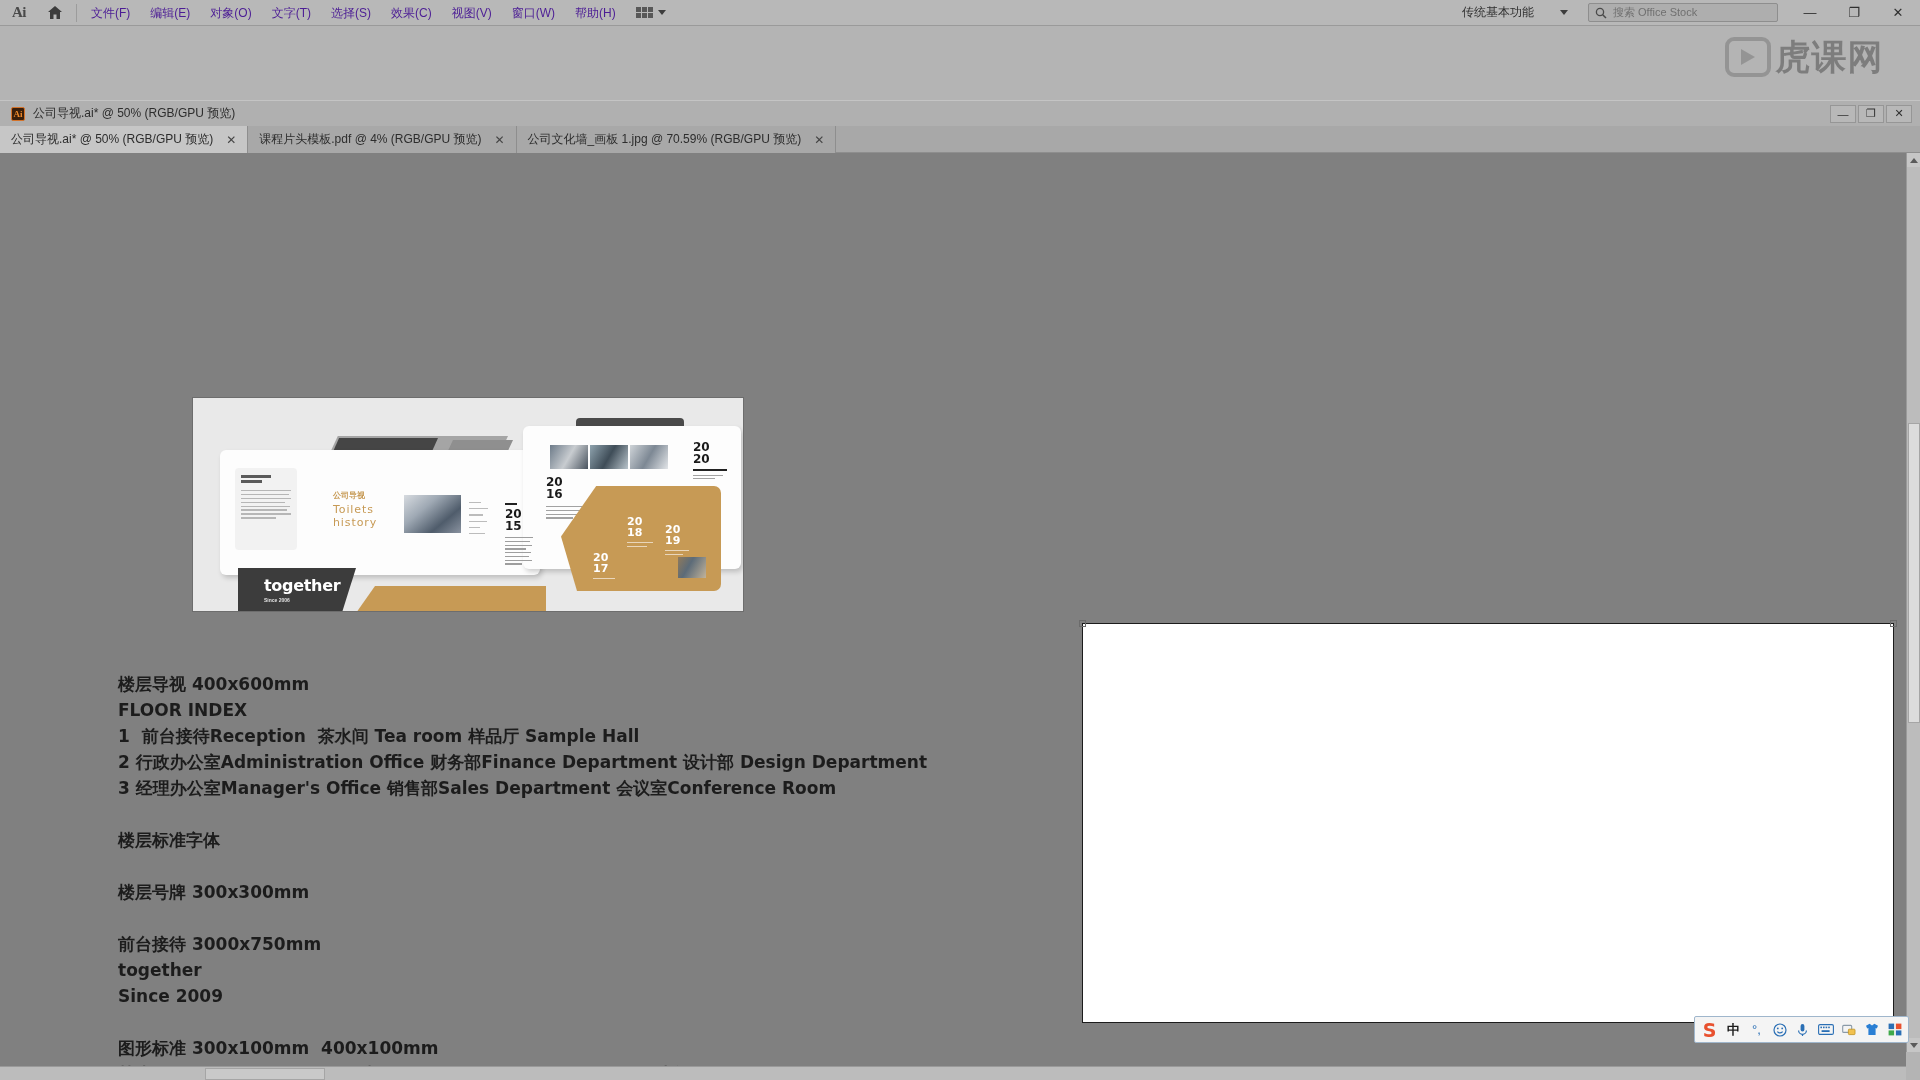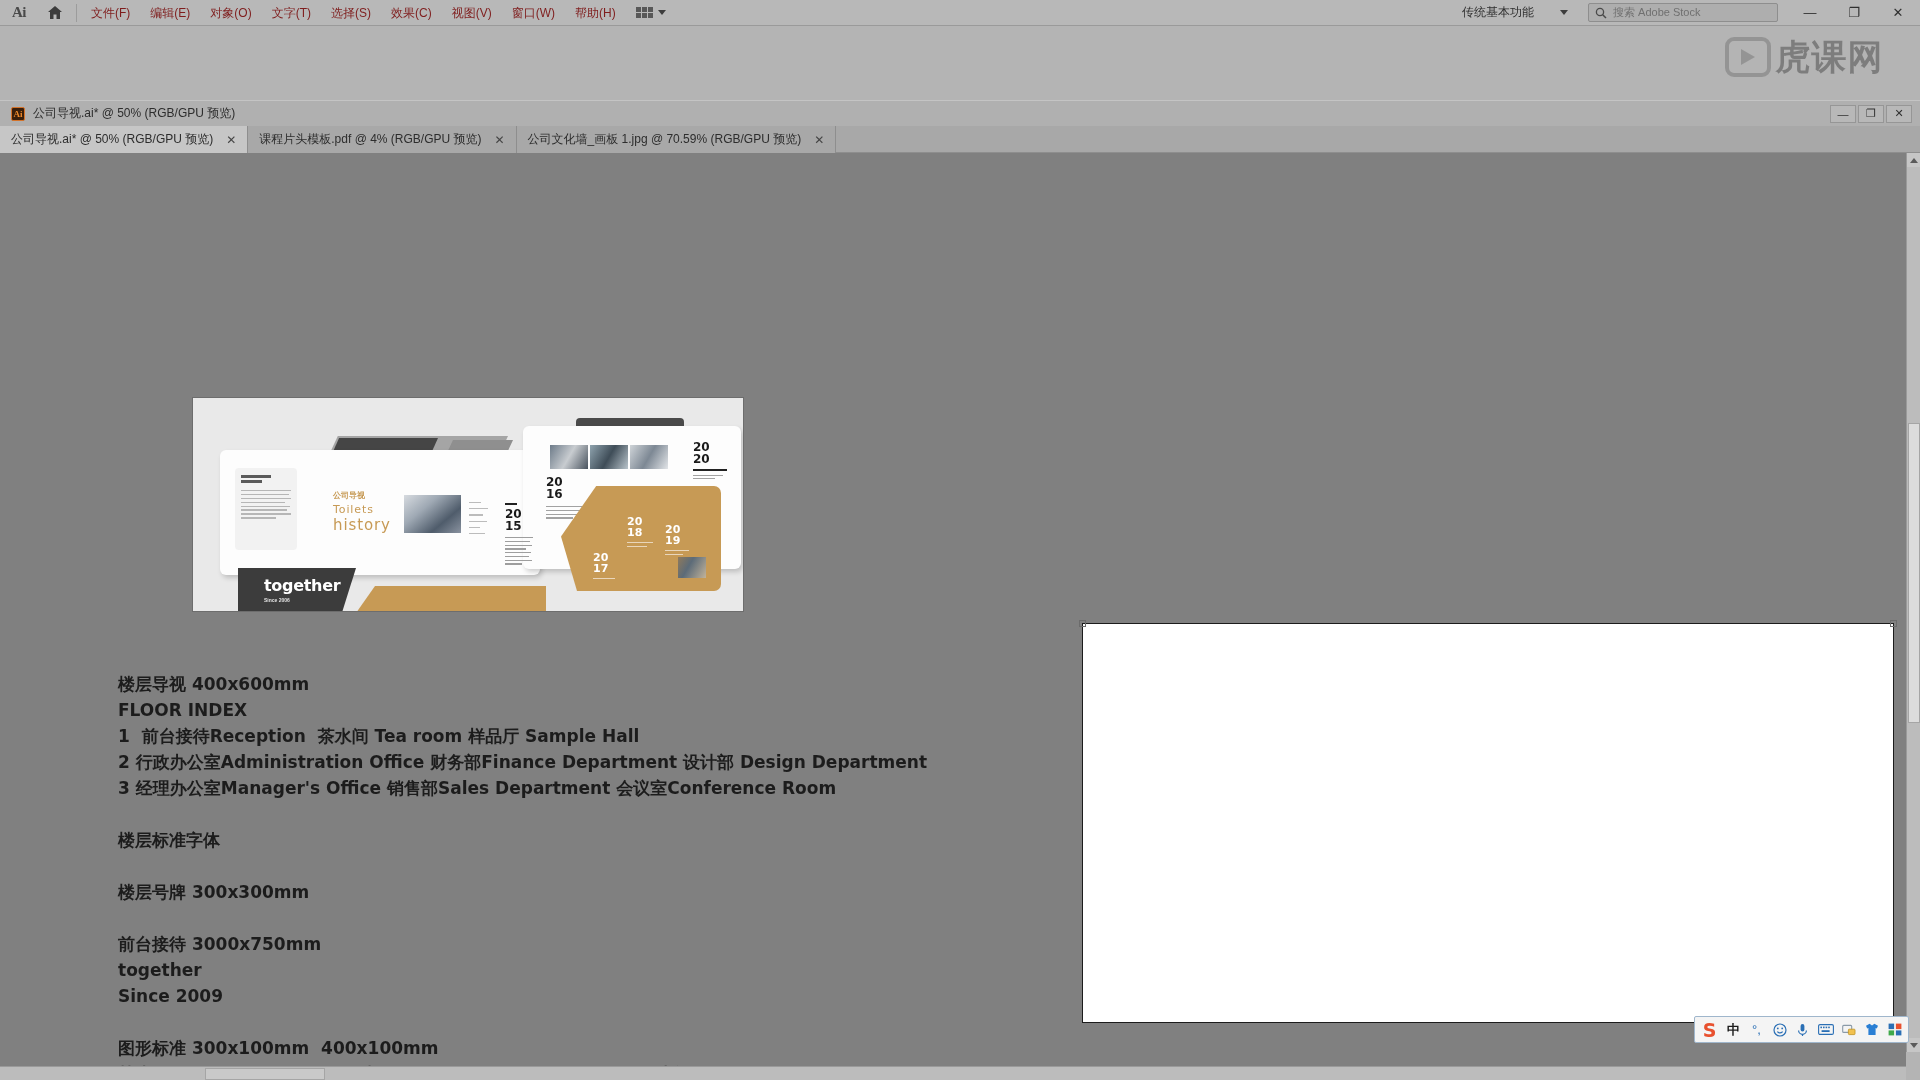--- a/index.html
+++ b/index.html
@@ -26,21 +26,21 @@
   }
   #home-btn {
     width: 34px; height: 26px;
     display: flex; align-items: center; justify-content: center;
   }
   .menu-sep {
     width: 1px; height: 18px; background: #9c9c9c; margin: 0 4px;
   }
   .menu-item {
     padding: 0 10px; height: 26px; line-height: 26px;
-    font-size: 12px; color: #7f1d1d; white-space: nowrap;
+    font-size: 12px; color: #4c1d95; white-space: nowrap;
   }
   #grid-menu {
     display: flex; align-items: center; gap: 5px;
     padding: 0 10px; height: 26px;
   }
   .grid-ico {
     display: grid; grid-template-columns: 1fr 1fr 1fr; gap: 1px;
     width: 17px; height: 11px;
   }
   .grid-ico i { background: #585858; display: block; }
@@ -234,21 +234,21 @@
     background: #f2f2f2; border-radius: 4px; padding: 7px 6px;
   }
   .mini-head { height: 3px; background: #5a5a5a; margin-bottom: 2px; }
   .mini-line { height: 1.3px; background: #b6b6b6; margin-bottom: 2.6px; }
   
   #w-ch {
     left: 140px; top: 92px; width: 70px;
   }
   #w-ch .cn { color: #c79a55; font-size: 8px; font-weight: bold; margin-bottom: 2px; }
   #w-ch .en1 { color: #c79a55; font-size: 11px; letter-spacing: 0.9px; font-family: "DejaVu Sans", sans-serif; }
-  #w-ch .en2 { color: #c79a55; font-size: 15px; letter-spacing: 0.9px; font-family: "DejaVu Sans", sans-serif; }
+  #w-ch .en2 { color: #c79a55; font-size: 11px; letter-spacing: 0.9px; font-family: "DejaVu Sans", sans-serif; }
   #w-handshake {
     left: 211px; top: 97px; width: 57px; height: 38px;
     background: linear-gradient(140deg,#d7dbe0 0%,#9fa9b4 35%,#4f5c6b 70%,#8a93a0 100%);
   }
   #w-dots { left: 276px; top: 104px; width: 20px; }
   #w-dots .dl { height: 1.2px; background: #bcbcbc; margin-bottom: 5px; }
   
   #w-2015 { left: 312px; top: 105px; }
   #w-2015 .tick { width: 12px; height: 2px; background: #222; margin-bottom: 3px; }
   #w-2015 .yr { font-size: 12px; font-weight: bold; line-height: 12px; color: #1a1a1a; font-family: "DejaVu Sans", sans-serif; }
@@ -379,21 +379,21 @@
   <div id="mb-right">
     <div id="workspace-switcher">
       <span>传统基本功能</span>
       <span class="caret-dn"></span>
     </div>
     <div id="stock-search">
       <svg width="12" height="12" viewBox="0 0 12 12" aria-hidden="true">
         <circle cx="5" cy="5" r="3.6" fill="none" stroke="#4a4a4a" stroke-width="1.3"></circle>
         <line x1="7.7" y1="7.7" x2="11" y2="11" stroke="#4a4a4a" stroke-width="1.5"></line>
       </svg>
-      <span class="ph">搜索 Adobe Stock</span>
+      <span class="ph">搜索 Office Stock</span>
     </div>
     <div class="winbtn">—</div>
     <div class="winbtn">❐</div>
     <div class="winbtn close">✕</div>
   </div>
 </div>
 
 <div id="appbg"></div>
 
 <div id="watermark">

